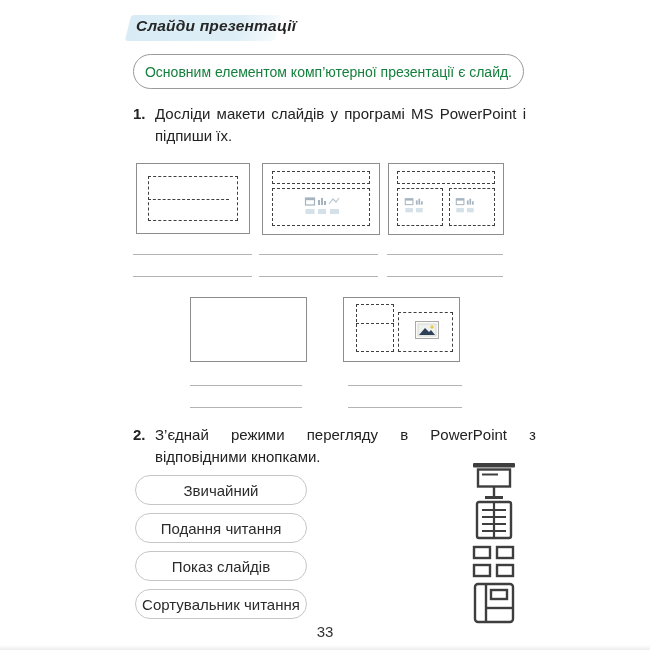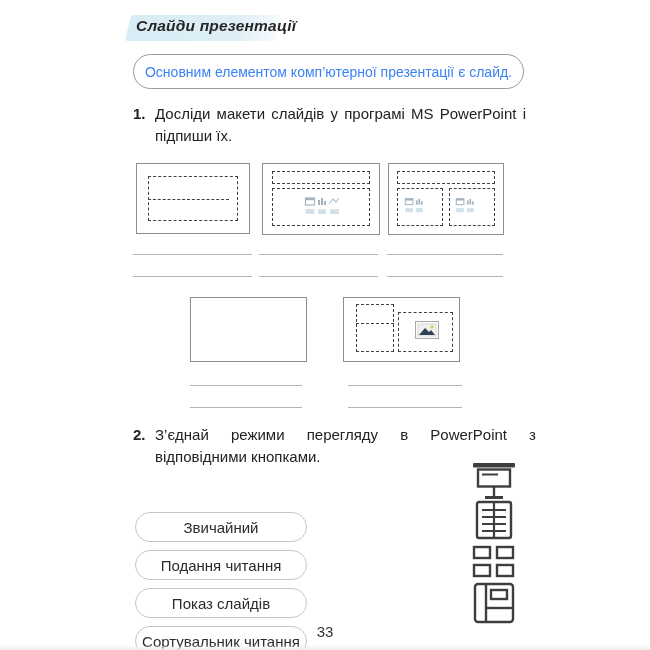--- a/index.html
+++ b/index.html
@@ -18,42 +18,42 @@
   }
   .page-title {
     position:relative; font-size:15.5px; font-weight:700; color:#262626;
     padding:4px 6px 0 8px; letter-spacing:0.2px;
   }
   .intro-box {
     position:absolute; left:133px; top:54px; width:391px; height:35px;
     border:1.6px solid #9a9a9a; border-radius:18px;
     display:flex; align-items:center; justify-content:center;
   }
-  .intro-box span { font-size:14px; white-space:nowrap; color:#3b82f6; }
+  .intro-box span { font-size:14px; white-space:nowrap; color:#15803d; }
   
   .task { position:absolute; display:flex; font-size:15px; line-height:1.45; color:#222; }
   .task .num { width:22px; flex:0 0 22px; font-weight:700; }
   .task .txt { text-align:justify; }
   #task1 { left:133px; top:103px; width:393px; }
   #task2 { left:133px; top:424px; width:403px; }
   
   .card {
     position:absolute; background:#fff; border:1.6px solid #8d8d8d;
   }
   .dash { position:absolute; border:1.5px dashed #3f3f3f; }
   .dash-line { position:absolute; border-top:1.5px dashed #3f3f3f; }
   .cluster { position:absolute; }
   
   .line { position:absolute; height:1px; background:#b3b3b3; }
   
   .pill {
     position:absolute; left:135px; width:172px; height:30px;
     border:1.6px solid #c6c6c6; border-radius:16px; background:#fff;
     display:flex; align-items:center; justify-content:center;
-    font-size:15px; font-weight:500; color:#2b2b2b; cursor:pointer;margin-top:37px;
+    font-size:15px; font-weight:500; color:#2b2b2b; cursor:pointer;
   }
   
   .vicon { position:absolute; left:470px; width:48px; display:flex; justify-content:center; cursor:pointer; }
   .vicon svg { display:block; }
   
   .page-num {
     position:absolute; left:0; top:623px; width:650px; text-align:center;
     font-size:15px; color:#333;
   }
   .bottom-edge {

